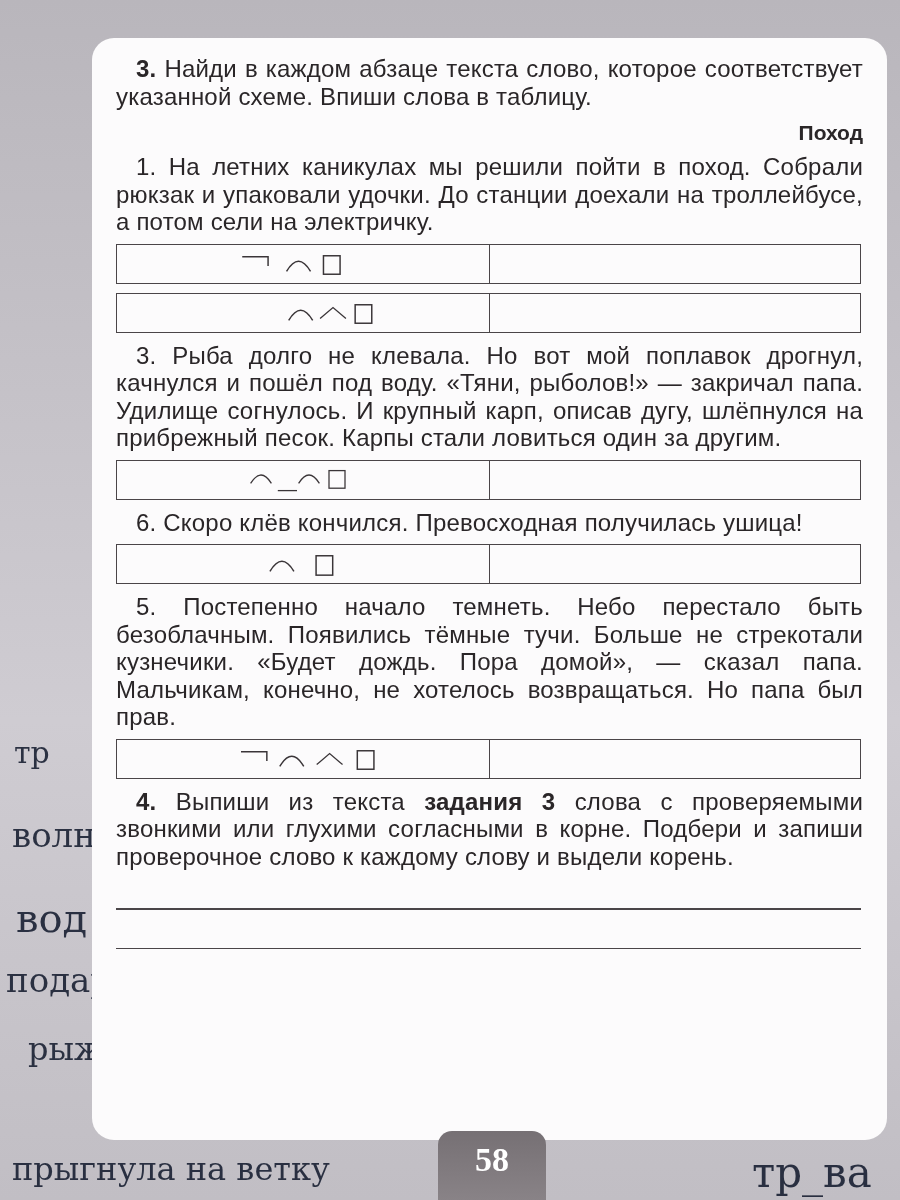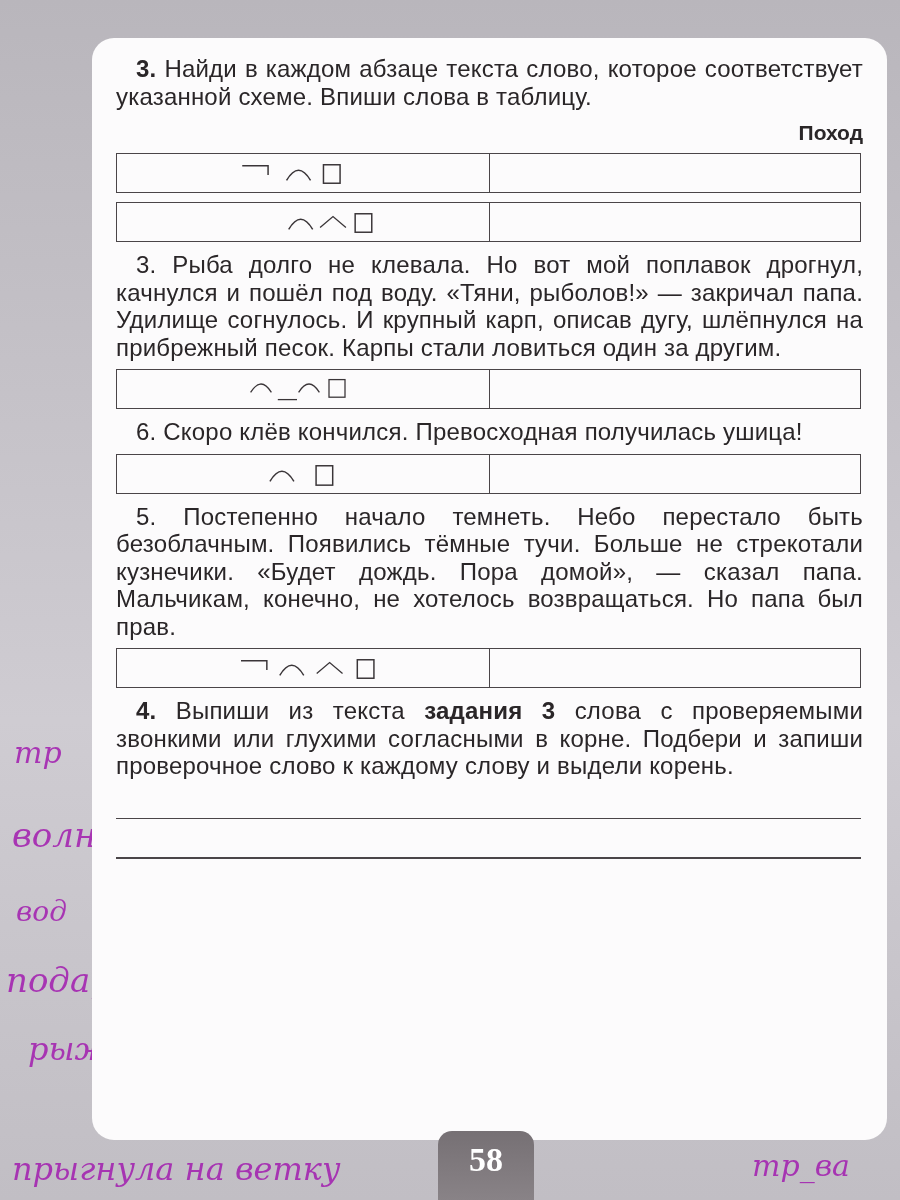--- a/index.html
+++ b/index.html
@@ -74,61 +74,61 @@
     .write-line {
       height: 1.5px;
       background: #4a4548;
       width: 745px;
       margin-top: 40px;
     }
     .page-num {
       position: absolute;
       left: 438px;
       top: 1131px;
-      width: 96px;
+      width: 108px;
       height: 70px;
       background: linear-gradient(180deg, #767074, #898387);
       border-radius: 14px 14px 0 0;
       color: #ffffff;
       font-family: "Liberation Serif", serif;
       font-weight: bold;
       font-size: 34px;
       text-align: center;
       line-height: 58px;
     }
     .hand {
       position: absolute;
-      color: #a21caf;
+      color: #0f172a;
       font-family: "DejaVu Serif", serif;
-      font-style: italic;
       opacity: 0.85;
     }
   </style>
 </head>
 <body>
 
 <div class="hand" style="left:14px;top:735px;font-size:30px;">тр</div>
 <div class="hand" style="left:12px;top:815px;font-size:34px;text-align:right;">волн</div>
-<div class="hand" style="left:16px;top:895px;font-size:28px;">вод</div>
+<div class="hand" style="left:16px;top:895px;font-size:40px;">вод</div>
 <div class="hand" style="left:6px;top:960px;font-size:34px;">подар</div>
 <div class="hand" style="left:28px;top:1030px;font-size:32px;">рыж</div>
 <div class="hand" style="left:12px;top:1150px;font-size:32px;">прыгнула на ветку</div>
-<div class="hand" style="left:752px;top:1148px;font-size:30px;">тр_ва</div>
+<div class="hand" style="left:752px;top:1148px;font-size:42px;">тр_ва</div>
 
 <div class="panel"></div>
 
 <div class="content">
 
   <p class="para task">
     <span class="bold">3.</span>
     <span>Найди в каждом абзаце текста слово, которое соответствует указанной схеме. Впиши слова в таблицу.</span>
   </p>
 
   <div class="title">Поход</div>
 
+  <p class="para story">1. На летних каникулах мы решили пойти в поход. Собрали рюкзак и упаковали удочки. До станции доехали на троллейбусе, а потом сели на электричку.</p>
   <div class="answer-table">
     <div class="cell-scheme">
       <svg class="scheme" style="left:118px;" width="140" height="26" viewBox="0 0 140 26">
         <g>
             <polyline points="2,4 30,4 30,14" fill="none" stroke="#3a3538" stroke-width="1.6"></polyline>
           </g>
         <g>
             <path d="M50,20 Q63,-2 76,20" fill="none" stroke="#3a3538" stroke-width="1.6"></path>
           </g>
         <g>

